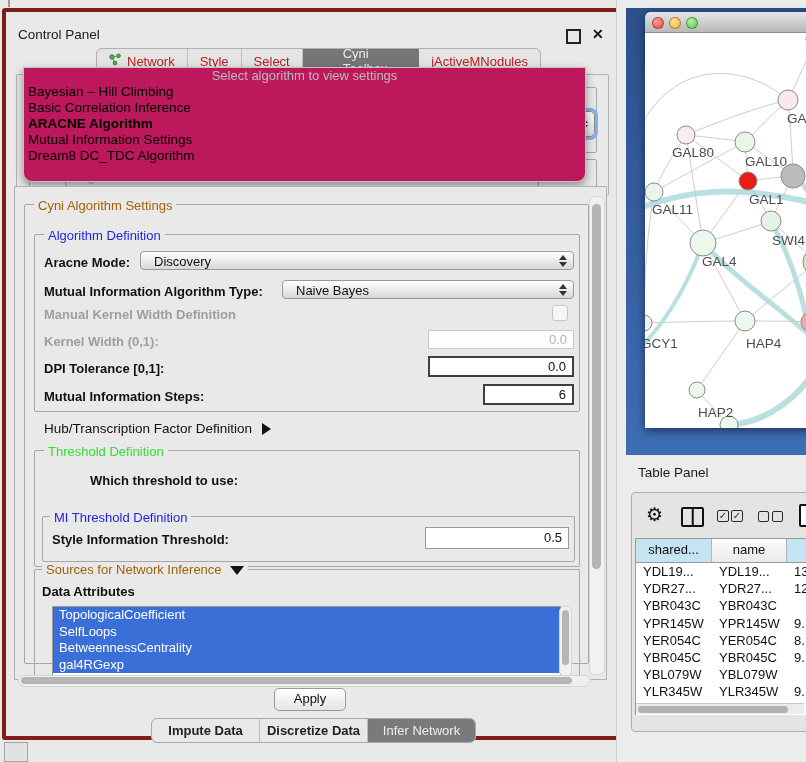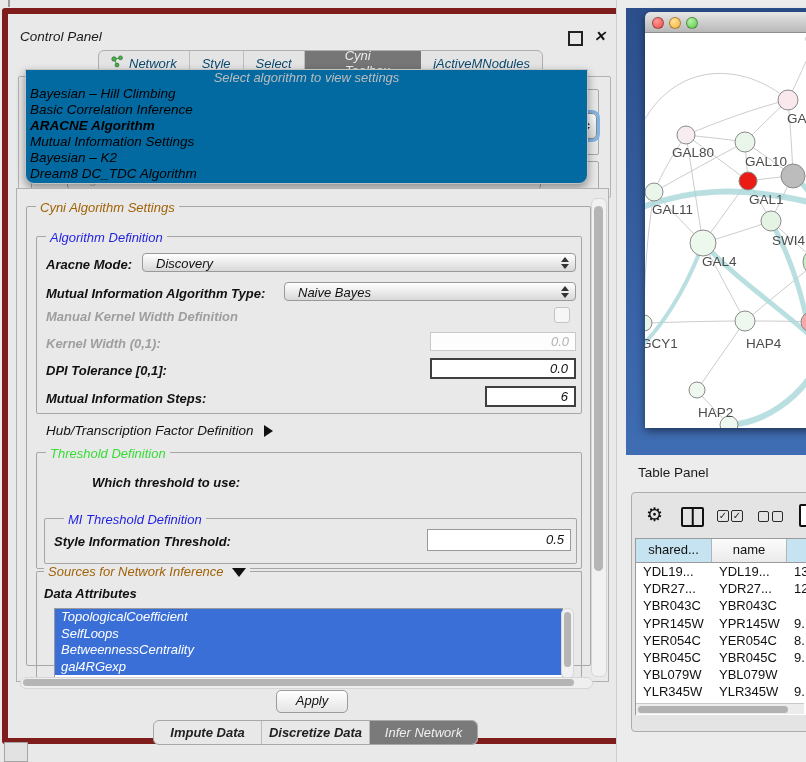--- a/index.html
+++ b/index.html
@@ -1,42 +1,42 @@
 <!DOCTYPE html>
 <html><head>
 <meta charset="utf-8">
 <style>
   html,body{margin:0;padding:0;}
   body{width:806px;height:762px;background:#e9e9e9;font-family:"Liberation Sans",sans-serif;overflow:hidden;}
   #app{position:relative;width:806px;height:762px;overflow:hidden;}
   .abs{position:absolute;}
 
   
-  .cpanel{left:2px;top:8px;width:612px;height:724px;background:#e9e9e9;border:6px solid #7f1d1d;border-radius:3px;font-style:italic;}
+  .cpanel{left:2px;top:8px;width:612px;height:724px;background:#e9e9e9;border:4px solid #7f1d1d;border-radius:3px;}
   .top-tick{left:8px;top:0;width:2px;height:7px;background:#9a9a9a;}
   .cp-title{left:12px;top:15px;font-size:13.5px;color:#1a1a1a;}
   .float-icon{left:560px;top:17px;width:11px;height:11px;border:2px solid #222;}
   .close-icon{left:586px;top:14px;font-size:14px;font-weight:bold;color:#111;}
 
   
   .tabbar{left:90px;top:36px;width:443px;height:24px;background:#e4e4e4;border:1px solid #b0b0b0;border-radius:6px;display:flex;align-items:stretch;overflow:hidden;}
-  .tab{display:flex;align-items:center;justify-content:center;font-size:13px;color:#0c4a6e;padding:0 12px;border-right:1px solid #bdbdbd;}
+  .tab{display:flex;align-items:center;justify-content:center;font-size:13px;color:#b91c1c;padding:0 12px;border-right:1px solid #bdbdbd;}
   .tab:last-child{border-right:none;}
   .tab.selected{background:#767676;color:#ececec;border-right:none;padding-left:40px;}
   .tab .net-ic{margin-right:5px;}
 
   
   .bg-panel{left:10px;top:62px;width:591px;height:120px;background:#e9e9e9;border:1px solid #b3b3b3;border-radius:2px;}
   .bg-group1{left:22px;top:74px;width:566px;height:64px;border:1px solid #a8a8a8;border-radius:2px;}
   .bg-combo-focus{left:330px;top:98px;width:256px;height:24px;background:linear-gradient(#ffffff,#dcdcdc);border:1px solid #8a8a8a;border-radius:5px;box-shadow:0 0 0 3px #7fb3e8;}
   .bg-group2{left:22px;top:146px;width:566px;height:32px;border:1px solid #a8a8a8;border-radius:2px;}
   .bg-combo2{left:58px;top:150px;width:474px;height:26px;background:linear-gradient(#fdfdfd,#e3e3e3);border:1px solid #9d9d9d;border-radius:6px;font-size:13px;color:#b0b0b0;line-height:26px;padding-left:22px;box-sizing:border-box;}
 
   
-  .popup{left:17px;top:55px;width:561px;height:113px;background:#0369a1;border:1px solid #c3c3c3;border-radius:0 0 9px 9px;box-shadow:0 4px 10px rgba(0,0,0,.4);overflow:hidden;}
+  .popup{left:17px;top:55px;width:561px;height:113px;background:#be185d;border:1px solid #c3c3c3;border-radius:0 0 9px 9px;box-shadow:0 4px 10px rgba(0,0,0,.4);overflow:hidden;}
   .popup-hint{height:16px;font-size:13px;color:#bcbcbc;text-align:center;line-height:16px;}
   .popup-item{font-size:13.5px;color:#000;line-height:16px;padding-left:4px;white-space:nowrap;}
   .popup-item.bold{font-weight:bold;}
 
   
   .spanel{left:10px;top:182px;width:591px;height:492px;background:#e9e9e9;border:1px solid #b0b0b0;}
   .groupbox{border:1px solid #a6a6a6;border-radius:2px;}
   .legend{position:absolute;background:#e9e9e9;padding:0 4px;font-size:13px;color:#a16207;white-space:nowrap;}
   .legend.blue{color:#1f1fe0;}
   .legend.green{color:#35dd35;}
@@ -151,21 +151,20 @@
       <div class="abs bg-combo2" style="left:48px;top:88px;">gal4filtered.sif default node</div>
     </div>
 
     <div class="abs popup">
       <div class="popup-hint">Select algorithm to view settings</div>
       <div id="popup-list">
           <div class="popup-item">Bayesian – Hill Climbing</div>
           <div class="popup-item">Basic Correlation Inference</div>
           <div class="popup-item bold">ARACNE Algorithm</div>
           <div class="popup-item">Mutual Information Settings</div>
-          <div class="popup-item">Bayesian – K2</div>
           <div class="popup-item">Dream8 DC_TDC Algorithm</div>
         </div>
     </div>
 
     <div class="abs spanel" style="left:8px;top:174px;"></div>
 
     <div class="abs groupbox" style="left:18px;top:192px;width:563px;height:458px;"></div>
     <div class="legend" style="left:28px;top:186px;">Cyni Algorithm Settings</div>
 
     <div class="abs groupbox" style="left:28px;top:222px;width:544px;height:176px;"></div>
@@ -204,21 +203,21 @@
     <div class="abs" style="left:38px;top:409px;font-size:13.5px;color:#111;">
       <span>Hub/Transcription Factor Definition</span><span class="arrow-right"></span>
     </div>
 
     <div class="abs groupbox" style="left:28px;top:438px;width:544px;height:115px;"></div>
     <div class="legend green" style="left:38px;top:432px;">Threshold Definition</div>
 
     <div class="lbl" style="left:84px;top:461px;">Which threshold to use:</div>
 
     <div class="abs groupbox" style="left:36px;top:504px;width:531px;height:44px;"></div>
-    <div class="legend blue" style="left:56px;top:498px;text-align:right;">MI Threshold Definition</div>
+    <div class="legend blue" style="left:44px;top:498px;text-align:right;">MI Threshold Definition</div>
     <div class="lbl" style="left:46px;top:520px;">Style Information Threshold:</div>
     <div class="numin light" style="left:419px;top:515px;width:144px;height:22px;line-height:19px;">0.5</div>
 
     <div class="abs groupbox" style="left:28px;top:557px;width:544px;height:106px;border-bottom:none;"></div>
     <div class="legend" style="left:36px;top:550px;">
       <span>Sources for Network Inference</span><span class="arrow-down"></span>
     </div>
     <div class="lbl" style="left:36px;top:572px;">Data Attributes</div>
 
     <div class="abs attr-list" id="attr-list">

